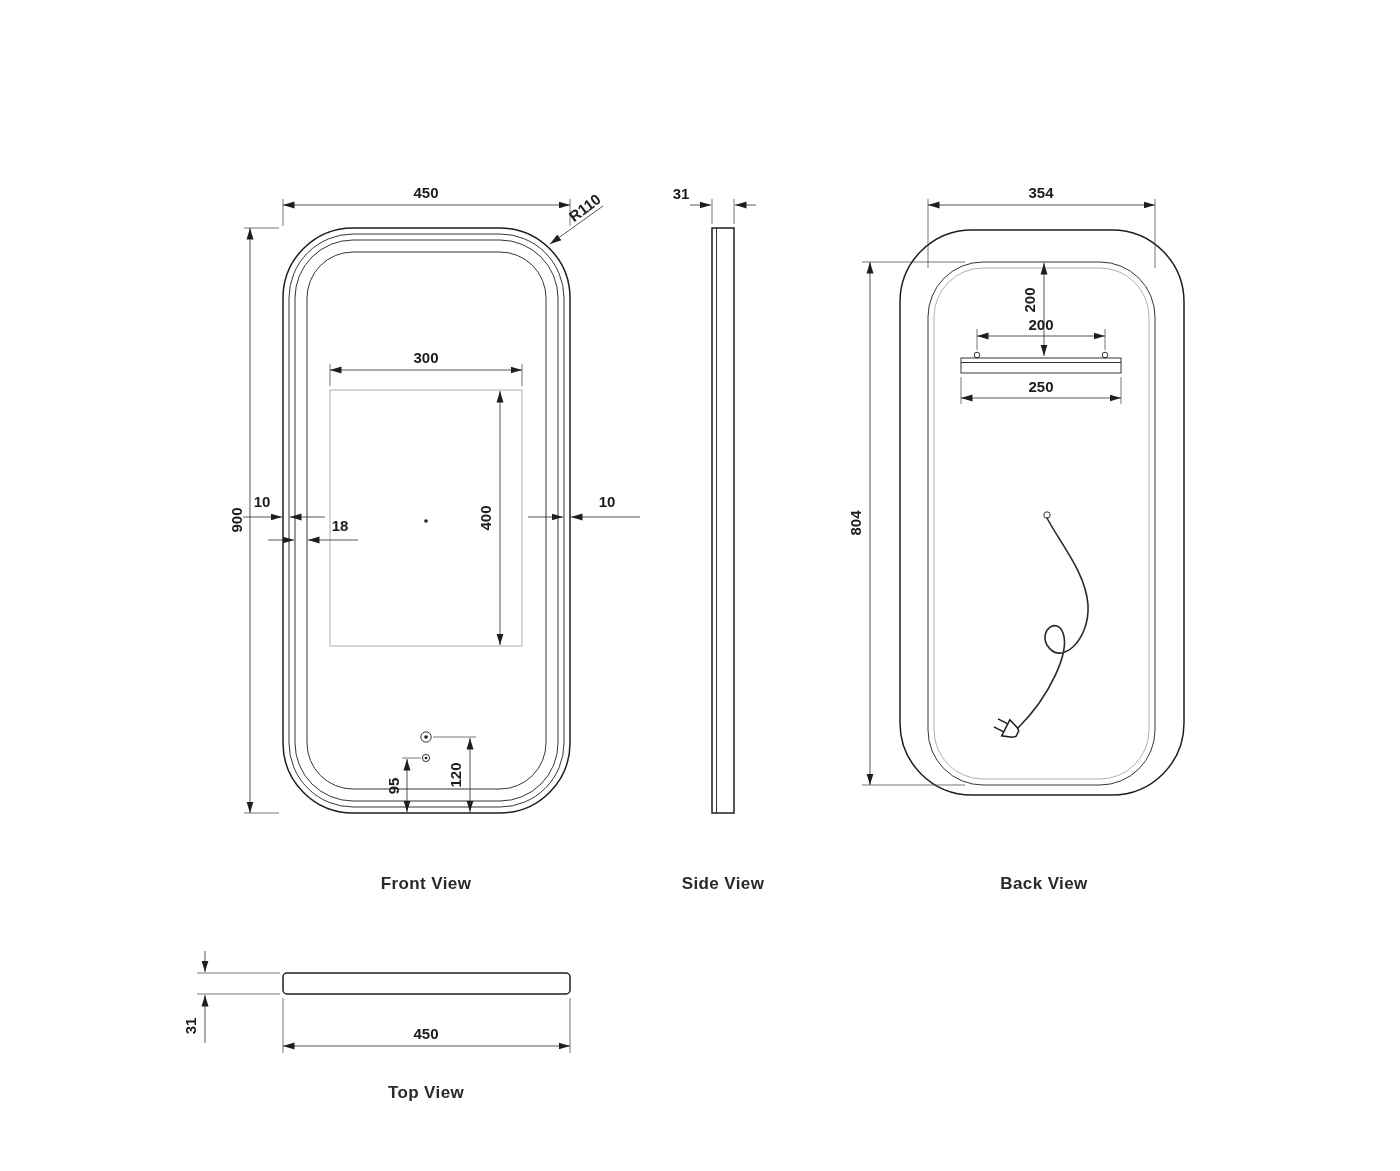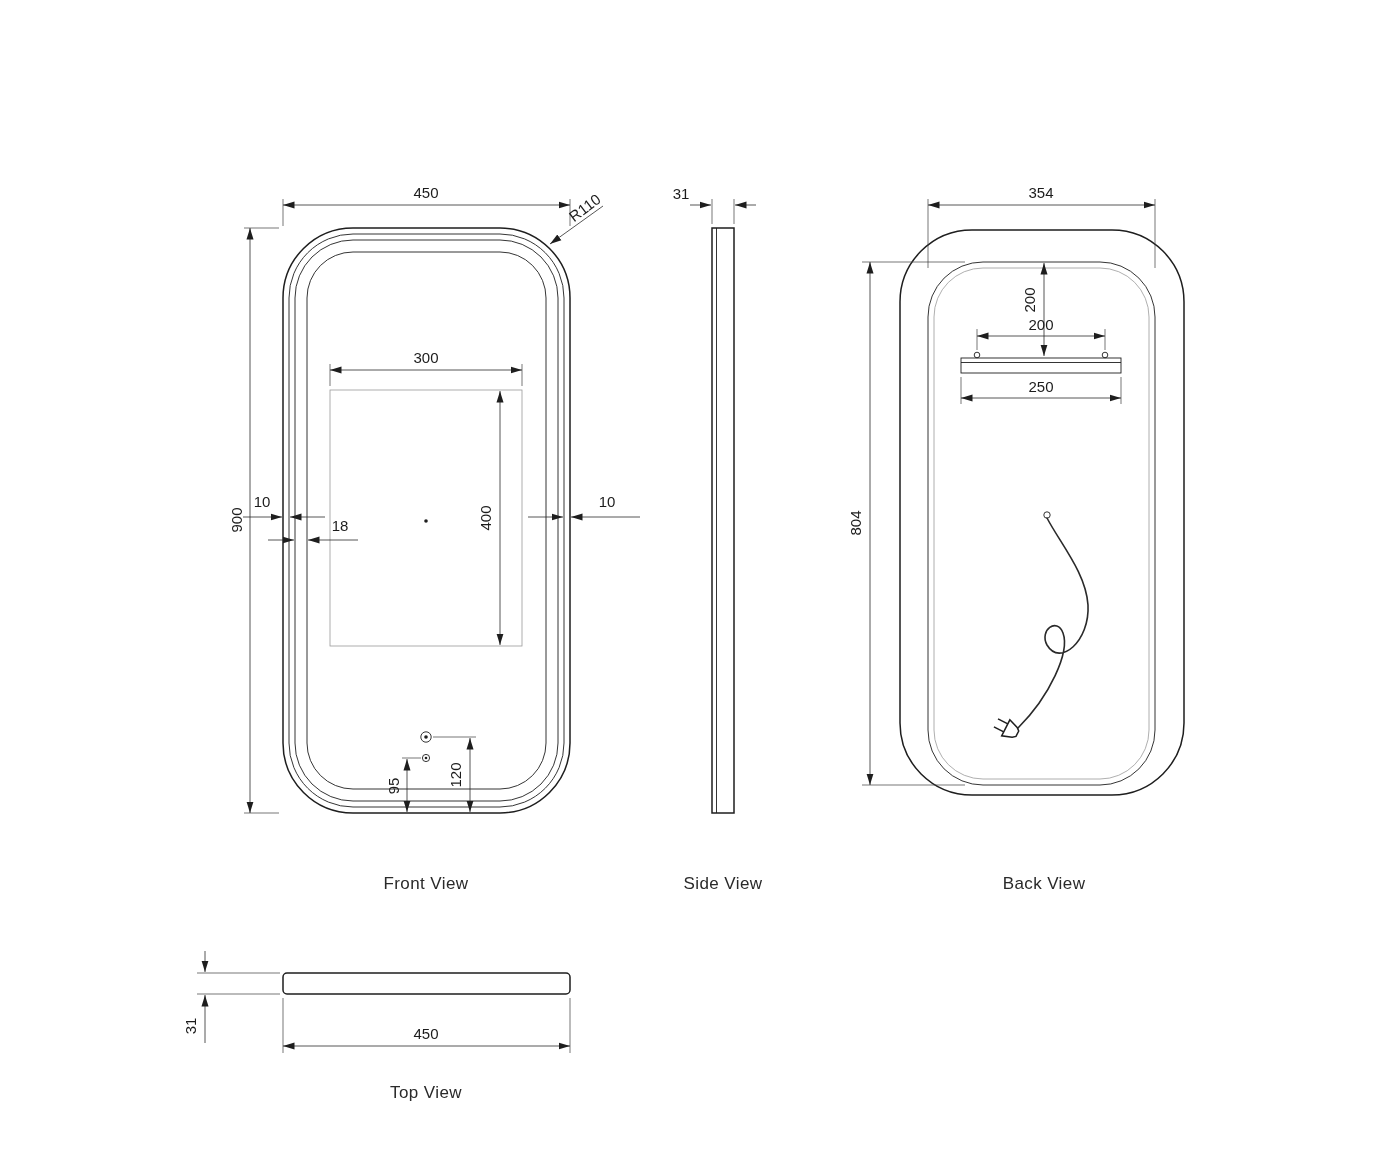--- a/index.html
+++ b/index.html
@@ -1,16 +1,16 @@
 <!DOCTYPE html>
 <html><head>
 <meta charset="utf-8">
 <style>
   html,body{margin:0;padding:0;background:#ffffff;}
-  .sheet{width:1160px;height:1171px;background:#ffffff;position:relative;font-family:"Liberation Sans",sans-serif;}
+  .sheet{width:1160px;height:1171px;background:#ffffff;position:relative;font-family:"Liberation Sans",sans-serif;font-weight:bold;}
   svg{display:block;}
   .oline{fill:none;stroke:#1e1e1e;stroke-width:1.5;}
   .oline.thin{stroke-width:0.9;}
   .gline{fill:none;stroke:#9a9a9a;stroke-width:0.8;}
   .ext{stroke:#3c3c3c;stroke-width:0.7;fill:none;}
   .dline{stroke:#2b2b2b;stroke-width:0.8;fill:none;}
   .fillmark{fill:#1e1e1e;stroke:none;}
   .cable{fill:none;stroke:#2a2a2a;stroke-width:1.6;stroke-linecap:round;}
   .plugbody{fill:#ffffff;}
   .dtext{font-size:15px;fill:#1c1c1c;}

